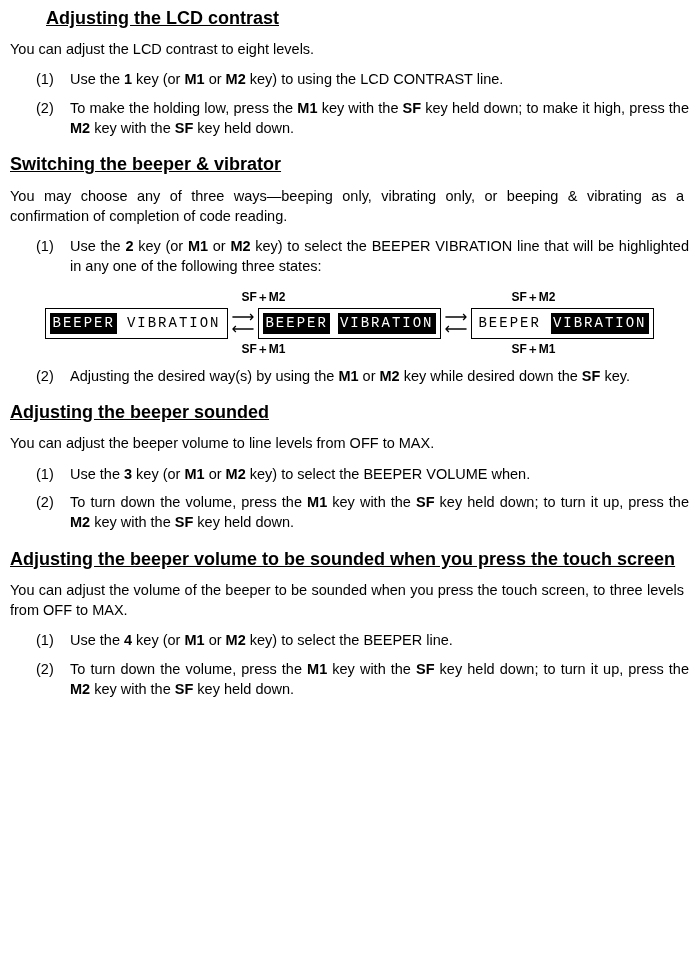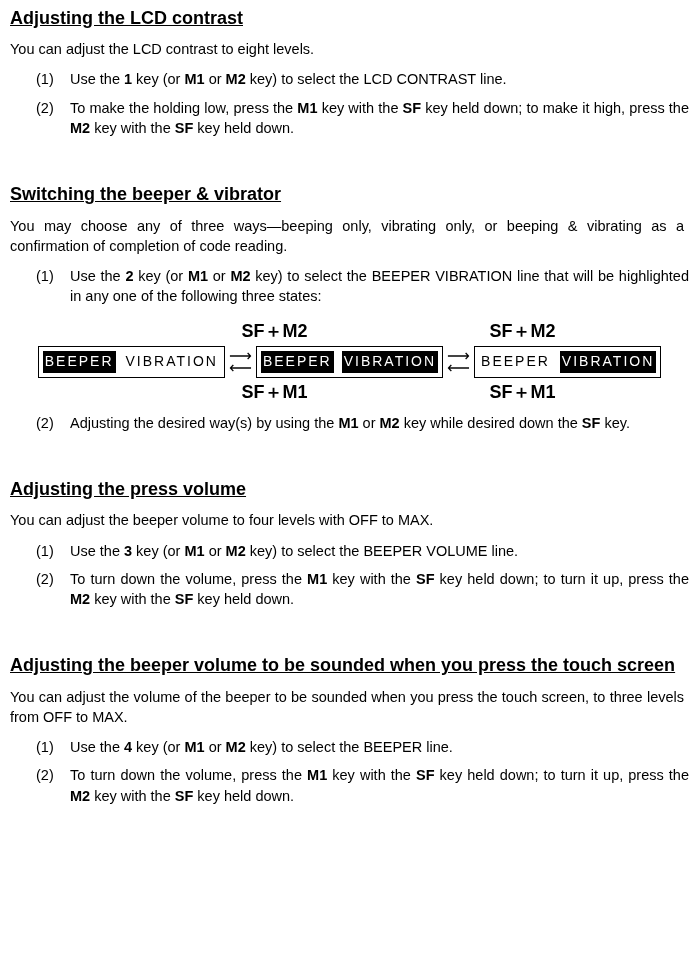--- a/index.html
+++ b/index.html
@@ -8,24 +8,24 @@
     line-height: 1.4;
     color: #000;
     margin: 0;
     padding: 6px 10px 20px 10px;
     width: 679px;
   }
   .section-title {
     font-size: 18px;
     font-weight: bold;
     text-decoration: underline;
-    margin-top: 44px;
+    margin-top: 14px;
     margin-bottom: 8px;
   }
-  .section-title.first { margin-top: 0; }
+  .section-title.first { margin-top: 0; margin-left: 36px; }
   .intro {
     margin: 6px 5px 10px 0;
     text-align: justify;
   }
   .ol {
     list-style: none;
     padding: 0;
     margin: 0 0 0 26px;
   }
   .ol li {
@@ -47,31 +47,31 @@
   .diag-row {
     display: flex;
     align-items: center;
     justify-content: center;
   }
   .diag-labels {
     display: flex;
     justify-content: space-between;
     width: 640px;
     font-weight: bold;
-    font-size: 18px;
+    font-size: 12px;
     margin: 2px 0;
   }
   .diag-labels .lab1 { margin-left:212px; }
   .diag-labels .lab2 { margin-right:114px; }
   .state {
     border: 1px solid #000;
     padding: 4px 4px;
     display: flex;
     gap: 8px;
-    font-family: Liberation Sans, sans-serif;
+    font-family: Liberation Mono, monospace;
     font-size: 14px;
     letter-spacing: 2px;
   }
   .state .word {
     padding: 1px 2px;
   }
   .state .hl {
     background: #000;
     color: #fff;
   }
@@ -86,21 +86,21 @@
 </style>
 </head>
 <body>
 
 <div class="section-title first">Adjusting the LCD contrast</div>
 <div class="intro">You can adjust the LCD contrast to eight levels.</div>
 <ul class="ol">
   <li>
     <span class="num">(1)</span>
     <span class="txt">
-      <span>Use the </span><span class="bold">1</span><span> key (or </span><span class="bold">M1</span><span> or </span><span class="bold">M2</span><span> key) to select the LCD CONTRAST line.</span>
+      <span>Use the </span><span class="bold">1</span><span> key (or </span><span class="bold">M1</span><span> or </span><span class="bold">M2</span><span> key) to using the LCD CONTRAST line.</span>
     </span>
   </li>
   <li>
     <span class="num">(2)</span>
     <span class="txt">
       <span>To make the holding low, press the </span><span class="bold">M1</span><span> key with the </span><span class="bold">SF</span><span> key held down; to make it high, press the </span><span class="bold">M2</span><span> key with the </span><span class="bold">SF</span><span> key held down.</span>
     </span>
   </li>
 </ul>
 
@@ -150,27 +150,27 @@
 
 <ul class="ol">
   <li>
     <span class="num">(2)</span>
     <span class="txt">
       <span>Adjusting the desired way(s) by using the </span><span class="bold">M1</span><span> or </span><span class="bold">M2</span><span> key while desired down the </span><span class="bold">SF</span><span> key.</span>
     </span>
   </li>
 </ul>
 
-<div class="section-title">Adjusting the press volume</div>
-<div class="intro">You can adjust the beeper volume to four levels with OFF to MAX.</div>
+<div class="section-title">Adjusting the beeper sounded</div>
+<div class="intro">You can adjust the beeper volume to line levels from OFF to MAX.</div>
 <ul class="ol">
   <li>
     <span class="num">(1)</span>
     <span class="txt">
-      <span>Use the </span><span class="bold">3</span><span> key (or </span><span class="bold">M1</span><span> or </span><span class="bold">M2</span><span> key) to select the BEEPER VOLUME line.</span>
+      <span>Use the </span><span class="bold">3</span><span> key (or </span><span class="bold">M1</span><span> or </span><span class="bold">M2</span><span> key) to select the BEEPER VOLUME when.</span>
     </span>
   </li>
   <li>
     <span class="num">(2)</span>
     <span class="txt">
       <span>To turn down the volume, press the </span><span class="bold">M1</span><span> key with the </span><span class="bold">SF</span><span> key held down; to turn it up, press the </span><span class="bold">M2</span><span> key with the </span><span class="bold">SF</span><span> key held down.</span>
     </span>
   </li>
 </ul>
 

